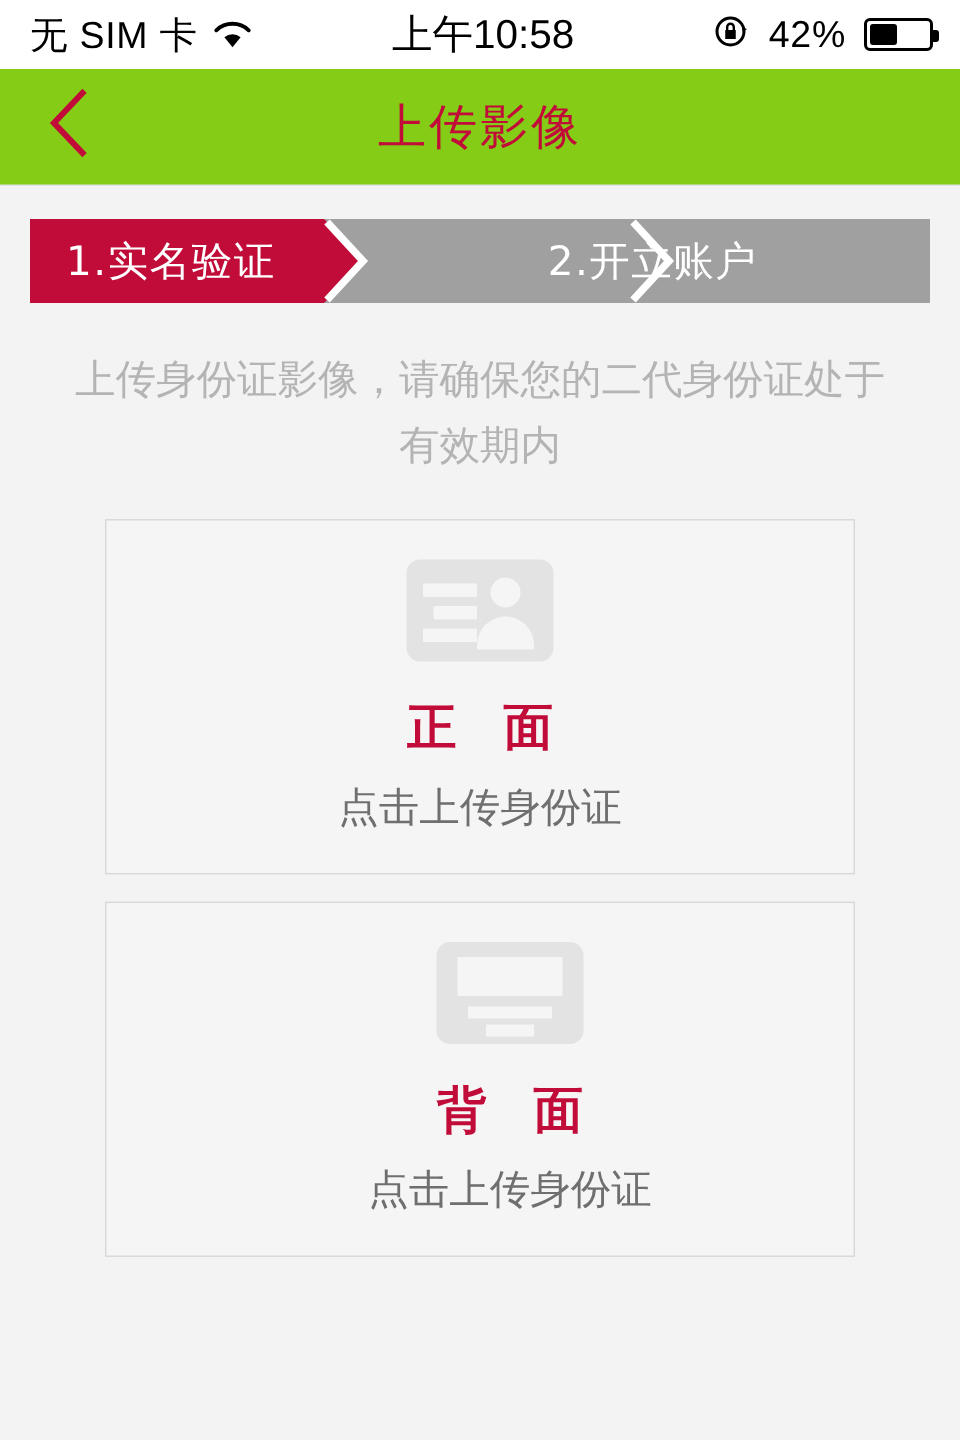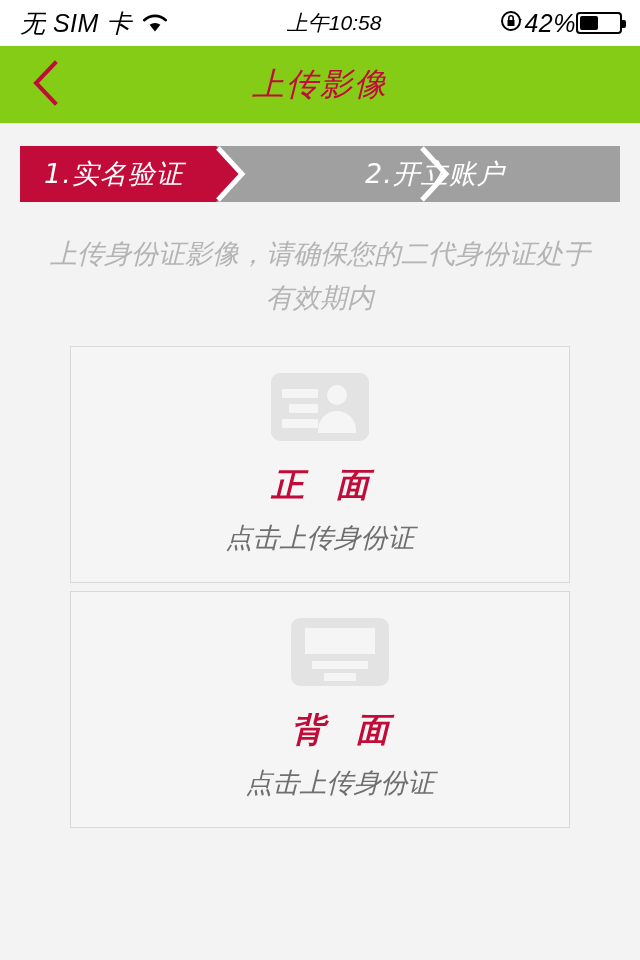--- a/index.html
+++ b/index.html
@@ -2,34 +2,34 @@
 <html><head>
 <meta charset="utf-8">
 <style>
   * { box-sizing: border-box; margin: 0; padding: 0; }
   html, body {
     width: 640px; height: 960px;
     background: #f3f3f3;
     font-family: "Liberation Sans", "DejaVu Sans", sans-serif;
     overflow: hidden;
   }
-  .screen { position: relative; width: 640px; height: 942px; background: #f3f3f3; font-style: italic; }
+  .screen { position: relative; width: 640px; height: 942px; background: #f3f3f3; }
 
   
   .statusbar {
     height: 46px; background: #ffffff;
     display: flex; align-items: center; justify-content: space-between;
     padding: 0 18px 0 20px;
     color: #000;
   }
   .sb-left, .sb-right { display: flex; align-items: center; }
   .sb-left { gap: 10px; }
-  .sb-right { }
+  .sb-right { gap: 12px; }
   .sb-text { font-size: 25px; letter-spacing: 0.5px; }
-  .sb-center { font-size: 21px; font-weight: 500; }
+  .sb-center { font-size: 27px; font-weight: 500; }
   .wifi-icon { display: inline-block; width: 26px; height: 20px; position: relative; }
   .battery { width: 46px; height: 22px; border: 2px solid #000; border-radius: 4px; position: relative; }
   .battery::after {
     content: ""; position: absolute; right: -6px; top: 6px;
     width: 4px; height: 8px; background: #000; border-radius: 0 2px 2px 0;
   }
   .battery-fill { position: absolute; left: 2px; top: 2px; bottom: 2px; width: 42%; background: #000; border-radius: 2px; }
 
   
   .navbar {
@@ -87,21 +87,21 @@
     font-size: 27px; line-height: 44px; color: #b4b4b4;
     font-family: "DejaVu Sans", "Liberation Sans", sans-serif;
   }
 
   
   .cards { margin: 26px 70px 0 70px; }
   .card {
     border: 1px solid #d9d9d9; background: #f5f5f5;
     padding: 26px 0 26px 0; text-align: center;
   }
-  .card + .card { margin-top: 8px; padding-left: 40px; }
+  .card + .card { margin-top: 18px; padding-left: 40px; }
 
   .icon-id {
     width: 98px; height: 68px; margin: 0 auto;
     background: #e3e3e3; border-radius: 9px;
     position: relative;
   }
   .icon-id .line { position: absolute; background: #f5f5f5; border-radius: 1px; }
   .f-l1 { left: 11px; top: 16px; width: 36px; height: 9px; }
   .f-l2 { left: 18px; top: 31px; width: 29px; height: 9px; }
   .f-l3 { left: 11px; top: 46px; width: 36px; height: 9px; }

